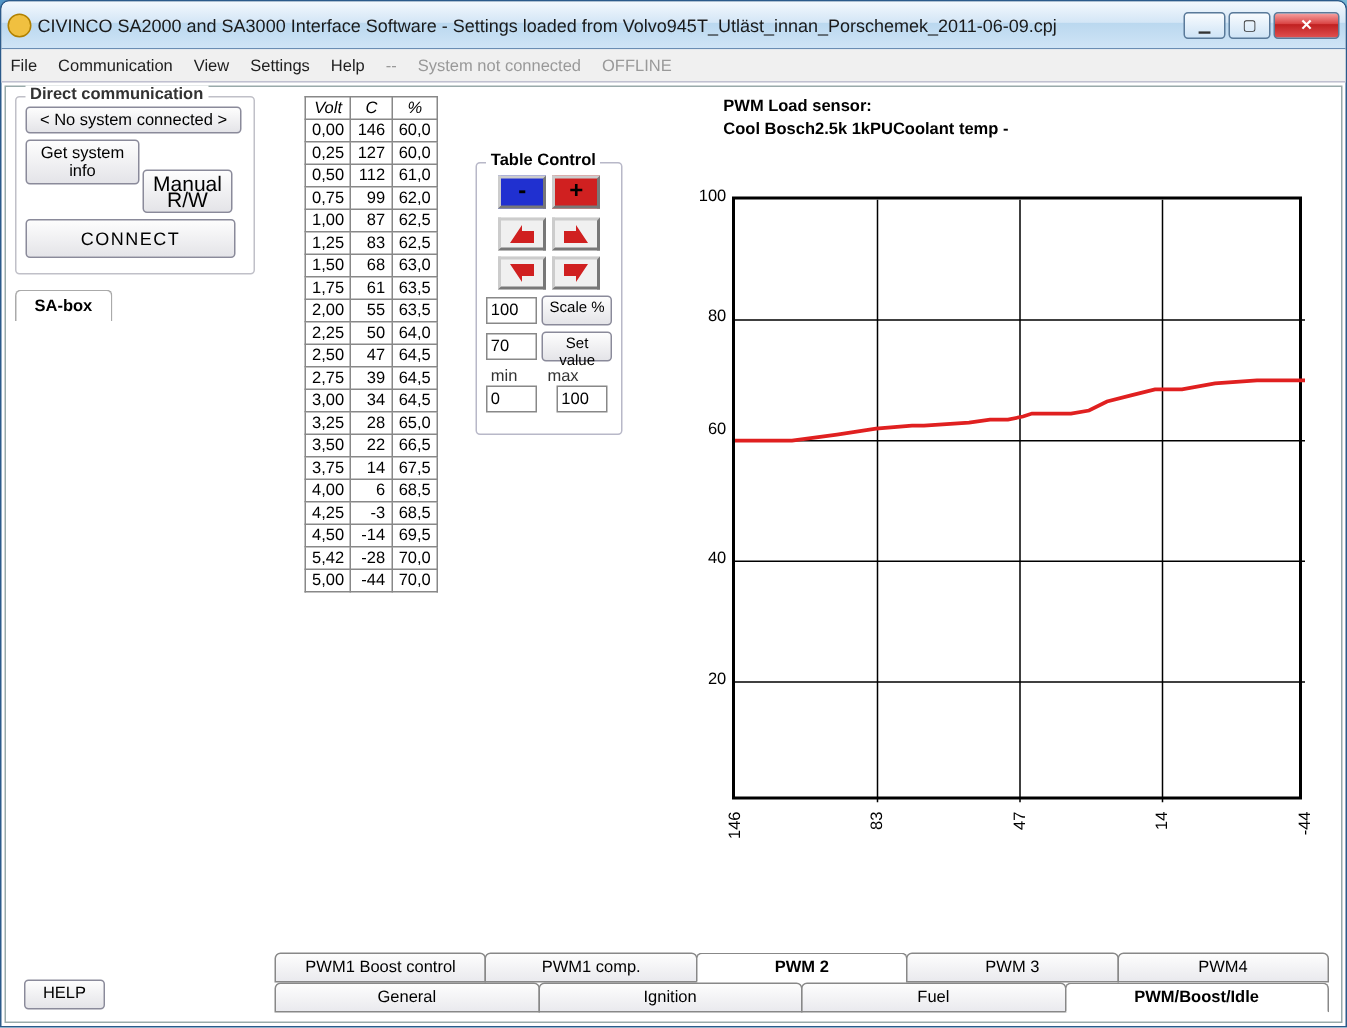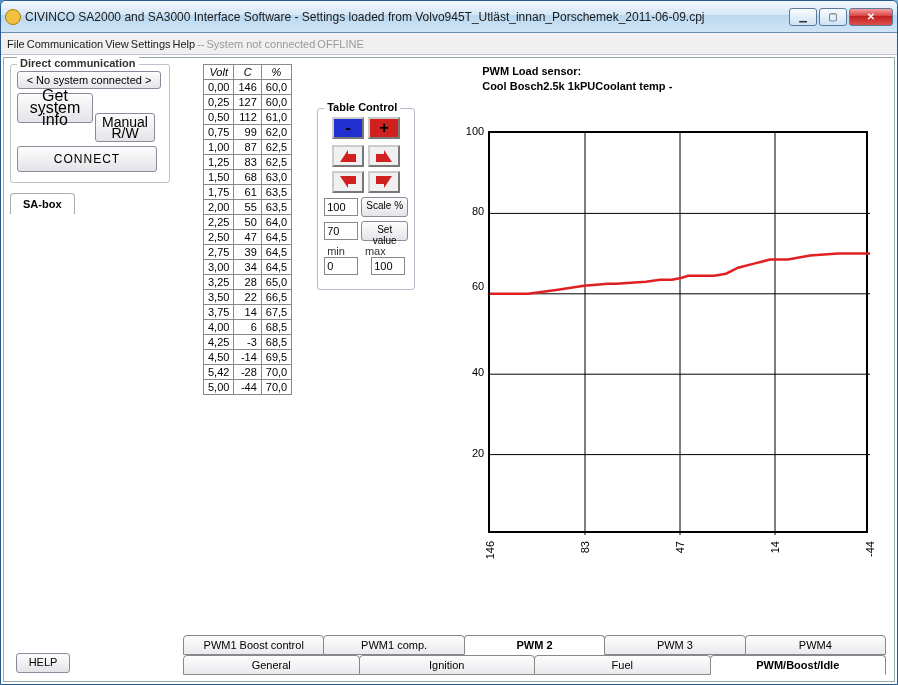--- a/index.html
+++ b/index.html
@@ -7,32 +7,32 @@
 .win { width: 898px; height: 685px; border: 1px solid #2b5a8a; border-radius: 6px 6px 0 0; background: #fff; box-shadow: 0 0 8px rgba(0,0,0,.3); display: flex; flex-direction: column; }
 .titlebar { height: 32px; background: linear-gradient(#f3f8fd,#d4e6f6 45%,#bad8ef 46%,#cfe4f6); border-radius: 5px 5px 0 0; display: flex; align-items: center; padding: 0 4px; border-bottom: 1px solid #6a8db3; }
 .titlebar .icon { width: 16px; height: 16px; background: #f0c040; border: 1px solid #b08000; border-radius: 50%; margin-right: 4px; }
 .titlebar .title { flex: 1; color: #1a1a1a; font-size: 12px; white-space: nowrap; overflow: hidden; }
 .winbtns { display: flex; gap: 2px; }
 .winbtn { width: 28px; height: 18px; border: 1px solid #5a7a9a; border-radius: 3px; background: linear-gradient(#f8fbfe,#cfe4f6); display:flex; align-items:center; justify-content:center; font-size:10px; color:#333; cursor:pointer;}
 .winbtn.close { background: linear-gradient(#f5a0a0,#d84040 45%,#c02020 46%,#e05050); color:#fff; width:44px; }
 .winbtn.close::before{content:"✕"; font-weight:bold;}
 .winbtn.min::before{content:"▁";}
 .winbtn.max::before{content:"▢";}
-.menubar { height: 22px; display: flex; align-items: center; background: #f0f0f0; border-bottom: 1px solid #c0c0d0; padding: 0 6px; gap: 2px; }
+.menubar { height: 22px; display: flex; align-items: center; background: #f0f0f0; border-bottom: 1px solid #c0c0d0; padding: 0 6px; gap: 14px; }
 .menubar span { color: #202020; cursor:pointer; }
 .menubar .sep { color:#999; }
 .menubar .dim { color:#999; }
 .client { flex:1; background:#fff; position:relative; border:1px solid #9aa; margin:2px; display:flex;gap:25px; }
 .leftcol { width:178px; padding:6px; display:flex; flex-direction:column; align-items:flex-start; }
 .group { border:1px solid #c0c0c8; border-radius:3px; padding:6px 6px 6px 6px; margin-bottom:6px; width:160px; position:relative; }
 .group .legend { position:absolute; top:-8px; left:6px; background:#fff; padding:0 3px; font-size:11px; color:#333; font-weight:bold;}
 .btn { border:1px solid #8a8a9a; background:linear-gradient(#fdfdfd,#e4e4e8); border-radius:3px; padding:2px 4px; text-align:center; cursor:pointer; }
 .dc-row{display:flex;gap:2px;margin-bottom:4px;}
 .dc-no { width:144px; text-align:center; font-size:11px; }
-.dc-get { width:76px; height:30px; font-size:16px; line-height:12px; display:flex;align-items:center;justify-content:center;}
+.dc-get { width:76px; height:30px; font-size:11px; line-height:12px; display:flex;align-items:center;justify-content:center;}
 .dc-man { width:60px; height:29px; font-size:14px; line-height:11px; display:flex;align-items:center;justify-content:center;margin-top:20px;}
 .dc-conn { width:140px; height:26px; font-weight:normal; font-size:12px; letter-spacing:1px; display:flex;align-items:center;justify-content:center;}
 .sabox { border:1px solid #aaa; border-bottom:none; border-radius:4px 4px 0 0; padding:4px 12px; background:#fff; margin-top:4px; font-weight:bold; font-size:11px;}
 .help { position:absolute; bottom:8px; left:12px; width:54px; height:20px; }
 .tablewrap { margin:6px 0 0 2px; }
 table.data { border-collapse:collapse; }
 table.data th, table.data td { border:1px solid #888; padding:0 4px; text-align:right; font-size:11px; height:15px; background:#fff; }
 table.data th { text-align:center; font-weight:normal; font-style:italic; }
 table.data td:first-child{width:32px;} table.data td:nth-child(2){width:30px;} table.data td:nth-child(3){width:30px;}
 .midcol { width:110px; padding-top:50px; }

